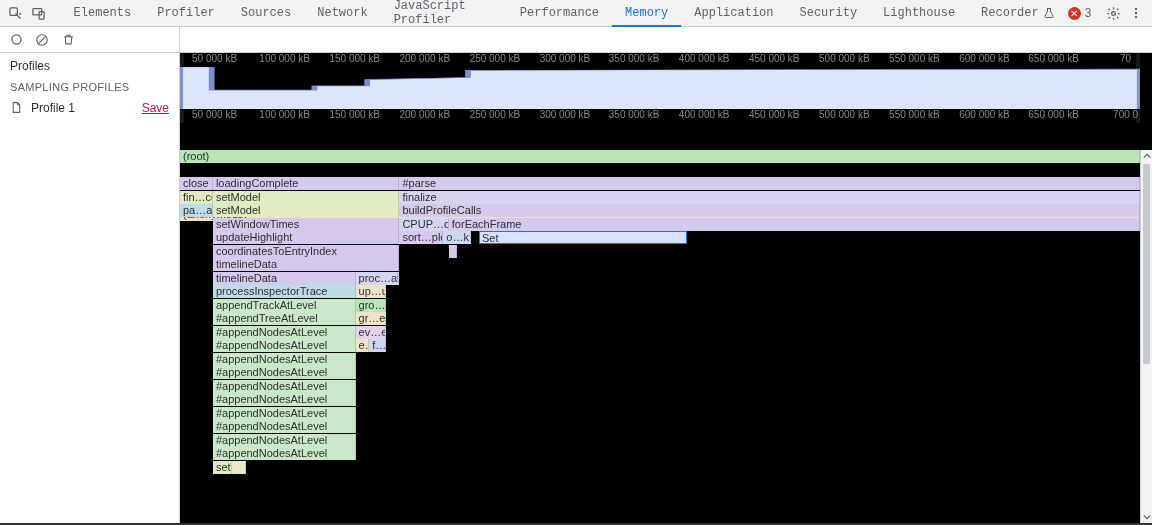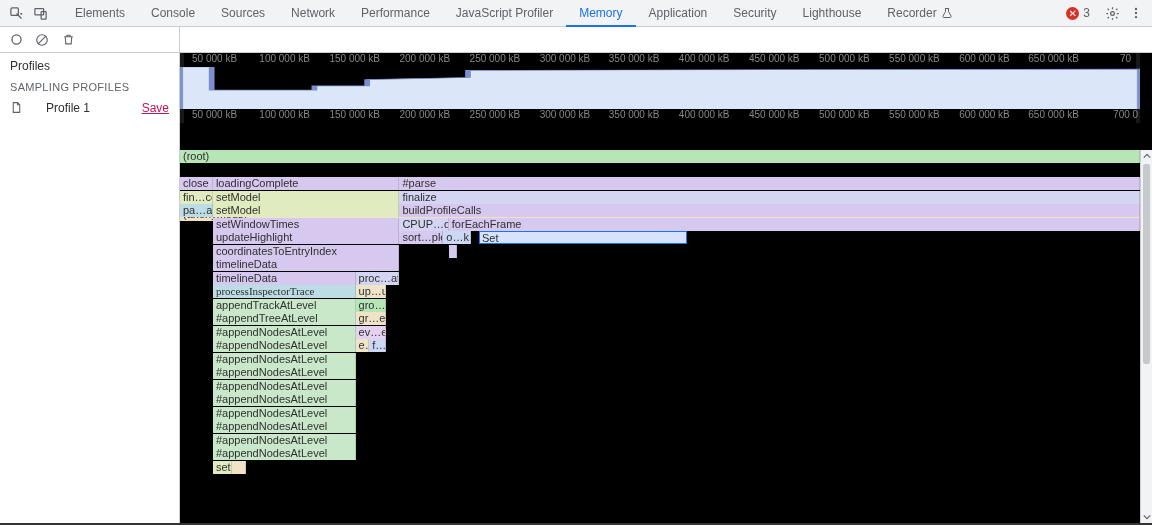--- a/index.html
+++ b/index.html
@@ -1,41 +1,41 @@
 <!DOCTYPE html>
 <html><head>
 <meta charset="utf-8">
 <style>
   * { box-sizing: border-box; margin: 0; padding: 0; }
   html, body { width: 1152px; height: 525px; font-family: "Segoe UI", Arial, sans-serif; font-size: 12px; color: #303030; background: #fff; overflow: hidden; }
   
   .topbar { height: 27px; background: #f1f3f4; border-bottom: 1px solid #cacdd1; display: flex; align-items: center; padding: 0 6px; }
   .topbar .spacer { flex: 1; }
   .tb-icon { width: 20px; height: 20px; display: flex; align-items: center; justify-content: center; color: #5f6368; margin-right: 4px; }
-  .tabs { display: flex; align-items: flex-start; height: 100%; margin-left: 8px; }
+  .tabs { display: flex; align-items: flex-start; height: 100%; margin-left: 8px; font-family: Liberation Mono, monospace; }
   .tab { display: flex; align-items: center; padding: 0 13px; color: #5f6368; cursor: default; height: 100%; position: relative; }
   .tab.active { color: #1a73e8; }
   .tab.active::after { content: ""; position: absolute; left: 0; right: 0; bottom: -1px; height: 2px; background: #1a73e8; }
   .rec-icon svg { display: block; }
   .err-badge { display: flex; align-items: center; color: #5f6368; margin-right: 8px; }
   .err-circle { width: 13px; height: 13px; border-radius: 50%; background: #d93025; color: #fff; font-size: 10px; display: flex; align-items: center; justify-content: center; margin-right: 4px; }
   .gear, .more { width: 20px; height: 20px; display: flex; align-items: center; justify-content: center; color: #5f6368; margin-left: 4px; }
   
   .toolrow { height: 26px; display: flex; align-items: center; border-bottom: 1px solid #cacdd1; background: #fff; }
   .toolrow .left { width: 180px; display: flex; align-items: center; padding-left: 8px; gap: 10px; border-right: 1px solid #cacdd1; height: 100%; }
   .toolrow .icon { width: 16px; height: 16px; color: #5f6368; display: flex; align-items: center; justify-content: center; }
   .toolrow .right { flex: 1; display: flex; align-items: center; padding-left: 8px; gap: 8px; }
   .select { display: flex; align-items: center; gap: 60px; color: #303030; }
   .select .chev { width: 0; height: 0; border-left: 4px solid transparent; border-right: 4px solid transparent; border-top: 5px solid #5f6368; }
   
   .main { display: flex; height: calc(525px - 27px - 26px); border-bottom: 2px solid #333; }
   .sidebar { width: 180px; border-right: 1px solid #cacdd1; background: #fff; display: flex; flex-direction: column; }
   .sb-head { padding: 6px 10px 4px 10px; color: #303030; font-size: 12px; }
   .sb-cat { padding: 4px 10px; color: #5f6368; font-size: 11px; letter-spacing: 0.3px; }
-  .sb-item { display: flex; align-items: center; padding: 4px 10px; gap: 22px; }
+  .sb-item { display: flex; align-items: center; padding: 4px 10px; gap: 7px; }
   .sb-item .doc { width: 14px; height: 14px; color: #5f6368; }
   .sb-item .save { margin-left: auto; color: #be185d; text-decoration: underline; cursor: pointer; }
   
   .flame-panel { flex: 1; display: flex; flex-direction: column; position: relative; background: #000000; gap: 27px; }
   .overview { height: 70px; position: relative; }
   .ruler { position: absolute; top: 0; left: 0; right: 12px; height: 14px; display: flex; color: #888; font-size: 10px; }
   .ruler.bottom { top: auto; bottom: 0; }
   .ruler .tick { position: absolute; transform: translateX(-50%); white-space: nowrap; }
   .ov-chart { position: absolute; top: 14px; bottom: 14px; left: 0; right: 12px; }
   .ov-chart svg { width: 100%; height: 100%; display: block; }
@@ -73,25 +73,25 @@
       </svg>
   </span>
   <span class="tb-icon">
     <svg width="15" height="15" viewBox="0 0 24 24" fill="none" stroke="currentColor" stroke-width="2">
         <rect x="3" y="4" width="14" height="10" rx="1"></rect>
         <rect x="13" y="9" width="8" height="12" rx="1"></rect>
       </svg>
   </span>
   <div class="tabs" id="tabs">
       <div class="tab">Elements</div>
-      <div class="tab">Console</div>
+      <div class="tab">Profiler</div>
       <div class="tab">Sources</div>
       <div class="tab">Network</div>
+      <div class="tab">JavaScript Profiler</div>
       <div class="tab">Performance</div>
-      <div class="tab">JavaScript Profiler</div>
       <div class="tab active">Memory</div>
       <div class="tab">Application</div>
       <div class="tab">Security</div>
       <div class="tab">Lighthouse</div>
       <div class="tab">Recorder<span class="rec-icon">
           <svg width="12" height="12" viewBox="0 0 24 24" fill="none" stroke="#5f6368" stroke-width="2" style="margin-left:4px">
             <path d="M9 3v6l-5 9a2 2 0 0 0 2 3h12a2 2 0 0 0 2-3l-5-9V3"></path>
             <line x1="8" y1="3" x2="16" y2="3"></line>
           </svg>
         </span></div>
@@ -237,21 +237,21 @@
             <div class="cell c-c" style="left: 28%; width: 0.857143%;"></div>
           </div>
           <div class="row">
             <div class="cell c-c" style="left: 3.42857%; width: 19.4286%;">timelineData</div>
           </div>
           <div class="row">
             <div class="cell c-c" style="left: 3.42857%; width: 14.8571%;">timelineData</div>
             <div class="cell c-f" style="left: 18.2857%; width: 4.57143%;">proc…ata</div>
           </div>
           <div class="row">
-            <div class="cell c-e" style="left: 3.42857%; width: 14.8571%; font-family: Liberation Serif, serif;">processInspectorTrace</div>
+            <div class="cell c-e" style="left: 3.42857%; width: 14.8571%;">processInspectorTrace</div>
             <div class="cell c-g" style="left: 18.2857%; width: 3.14286%;">up…up</div>
           </div>
           <div class="row">
             <div class="cell c-h" style="left: 3.42857%; width: 14.8571%;">appendTrackAtLevel</div>
             <div class="cell c-a" style="left: 18.2857%; width: 3.14286%;">gro…ts</div>
           </div>
           <div class="row">
             <div class="cell c-h" style="left: 3.42857%; width: 14.8571%;">#appendTreeAtLevel</div>
             <div class="cell c-g" style="left: 18.2857%; width: 3.14286%;">gr…ew</div>
           </div>

